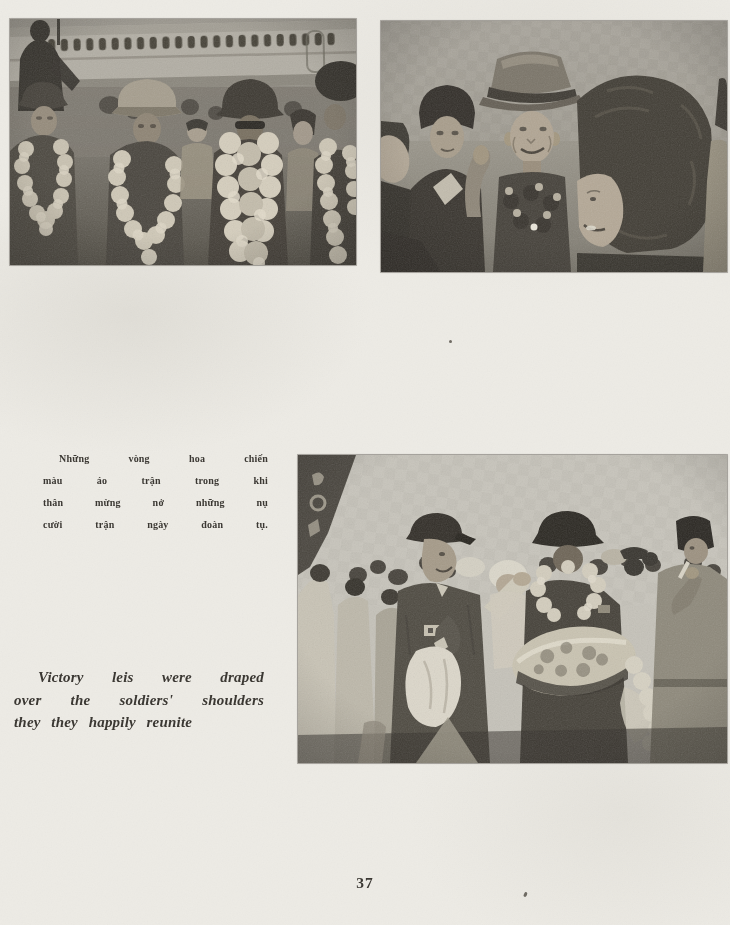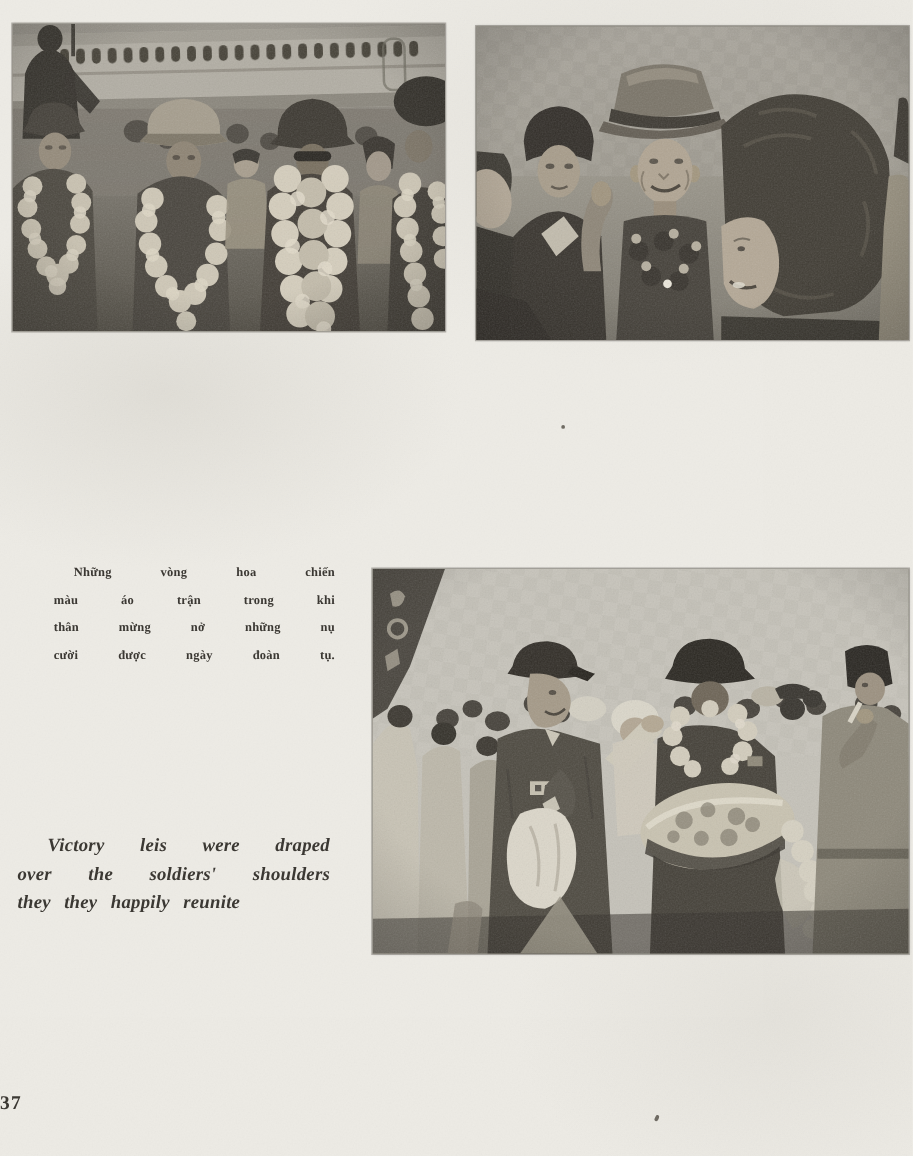--- a/index.html
+++ b/index.html
@@ -28,21 +28,21 @@
   #photoTR{left:381px;top:21px;width:346px;height:251px;}
   #photoB{left:298px;top:455px;width:429px;height:308px;}
   .photo svg{display:block;width:100%;height:100%;}
   .caption{position:absolute;color:#3b3833;font-weight:bold;}
   #capVI{left:30px;top:448px;width:225px;font-size:10px;line-height:22px;letter-spacing:.2px;margin-left:13px;}
   #capEN{left:14px;top:666px;width:250px;font-size:15px;line-height:22.5px;font-style:italic;letter-spacing:.2px;}
   .cap-line{text-align:justify;text-align-last:justify;}
   #capVI .cap-line:first-child,#capEN .cap-line:first-child{text-indent:1.6em;}
   #capEN .cap-line:last-child{text-align-last:left;word-spacing:.45em;}
   .page-number{
-    position:absolute;left:0;top:874px;width:730px;
+    position:absolute;left:0;top:874px;width:730px;text-align:center;
     font-size:15.5px;font-weight:bold;color:#3b3833;letter-spacing:1px;
   }
   .speck{position:absolute;background:#6f6b63;border-radius:50%;}
   #speck1{left:449px;top:340px;width:3px;height:3px;}
   #speck2{left:524px;top:892px;width:3px;height:5px;transform:rotate(25deg);border-radius:40% 60% 60% 40%;}
 </style>
 </head>
 <body>
 
 <div class="page">
@@ -319,21 +319,21 @@
       <path d="M0 210 L40 220 L60 251 L0 251 Z" fill="#332f2a"></path>
       <rect width="346" height="251" fill="url(#g2vig)"></rect>
       <rect width="346" height="251" filter="url(#g2n)" opacity="0.16"></rect>
     </svg>
   </figure>
 
   <div class="caption" id="capVI">
       <div class="cap-line">Những vòng hoa chiến</div>
       <div class="cap-line">màu áo trận trong khi</div>
       <div class="cap-line">thân mừng nở những nụ</div>
-      <div class="cap-line">cười được ngày đoàn tụ.</div>
+      <div class="cap-line">cười trận ngày đoàn tụ.</div>
     </div>
 
   <div class="caption" id="capEN">
       <div class="cap-line">Victory leis were draped</div>
       <div class="cap-line">over the soldiers' shoulders</div>
       <div class="cap-line">they they happily reunite</div>
     </div>
 
   <figure class="photo" id="photoB">
     <svg viewBox="0 0 429 308" preserveAspectRatio="none" aria-hidden="true">

